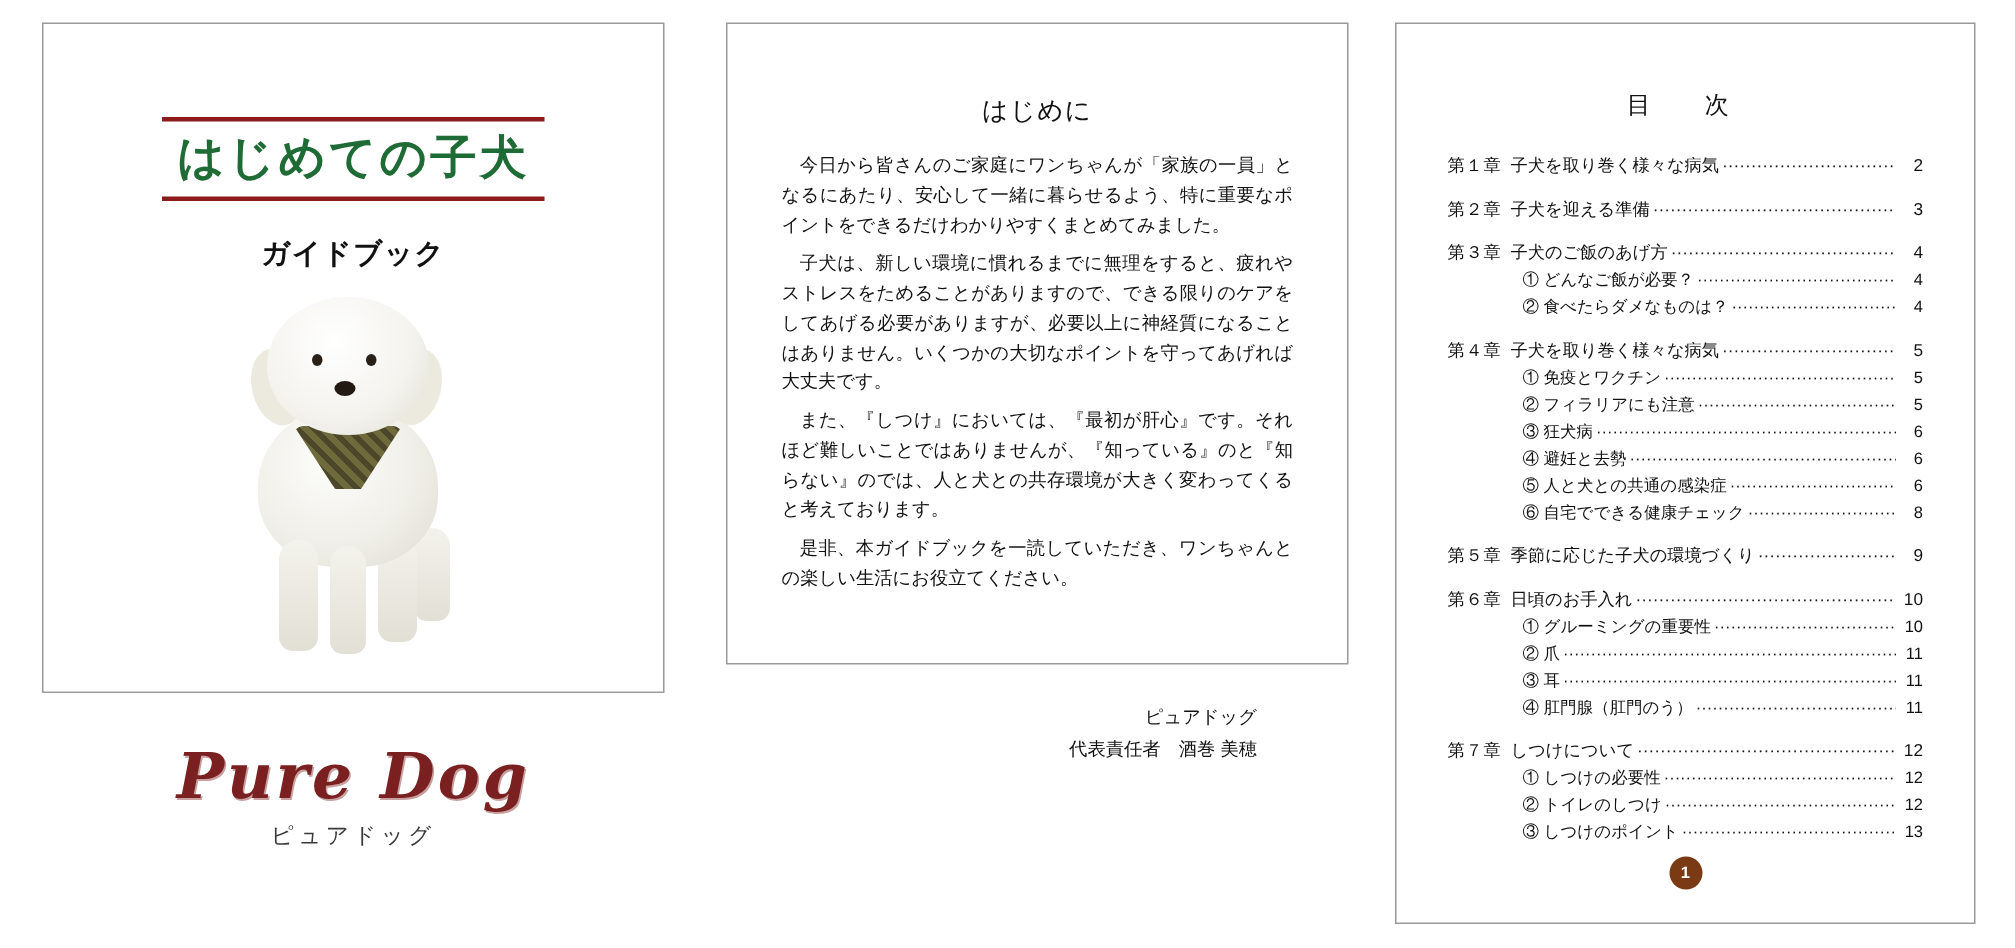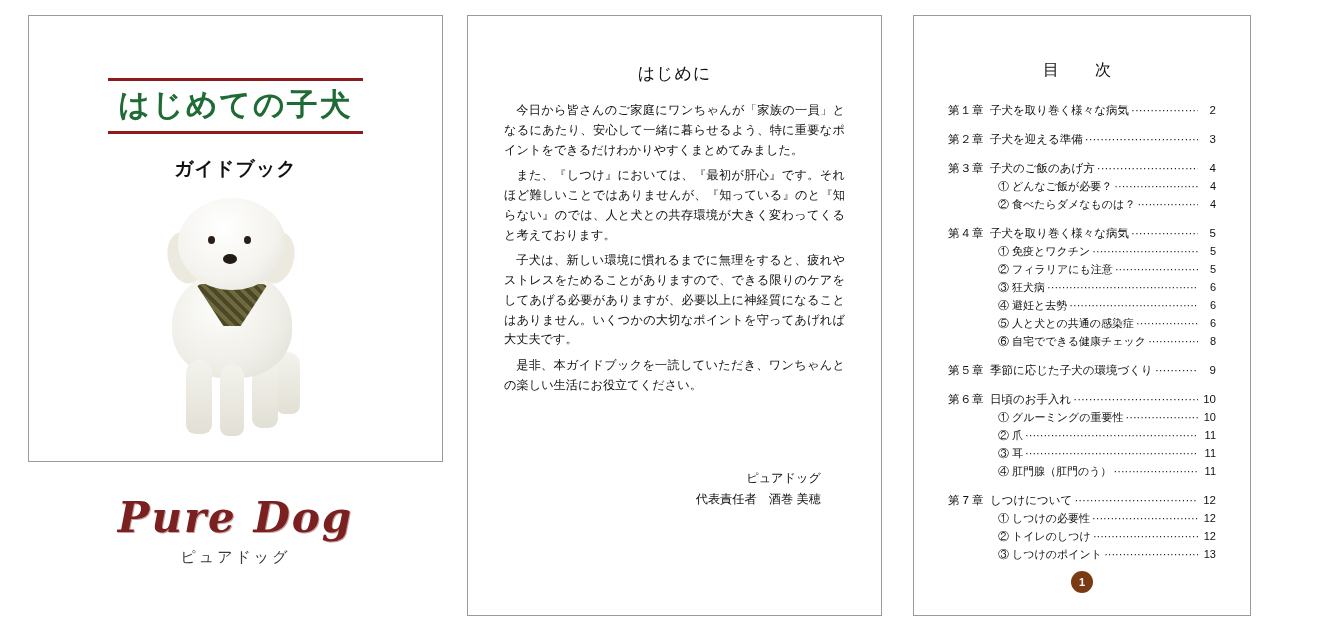--- a/index.html
+++ b/index.html
@@ -153,22 +153,22 @@
   }
   .logo-kana {
     margin-top: 6px;
     font-size: 15px;
     color: #3a3a3a;
     letter-spacing: 3px;
   }
   
   #page-preface {
     width: 415px;
-    height: 601px;
-    margin-left: 24px;
+    height: 428px;
+    margin-left: 41px;
     margin-top: 15px;
     padding: 46px 36px 0 36px;
   }
   .preface-heading {
     text-align: center;
     font-size: 17px;
     color: #111;
     margin-bottom: 16px;
     letter-spacing: 1px;
   }
@@ -183,21 +183,21 @@
   .signature {
     margin-top: 72px;
     text-align: right;
     padding-right: 24px;
     font-size: 12.2px;
     line-height: 1.75;
     color: #111;
   }
   
   #page-toc {
-    width: 338px;
+    width: 387px;
     height: 601px;
     margin-left: 31px;
     margin-top: 15px;
     padding: 44px 34px 0 34px;
   }
   .toc-heading {
     text-align: center;
     font-size: 16px;
     color: #111;
     letter-spacing: 10px;
@@ -289,22 +289,22 @@
 
     <div class="logo-wrap">
       <div class="logo-script">Pure Dog</div>
       <div class="logo-kana">ピュアドッグ</div>
     </div>
   </div>
 
   <div class="page" id="page-preface">
     <div class="preface-heading">はじめに</div>
     <p class="preface-p">今日から皆さんのご家庭にワンちゃんが「家族の一員」となるにあたり、安心して一緒に暮らせるよう、特に重要なポイントをできるだけわかりやすくまとめてみました。</p>
+    <p class="preface-p">子犬は、新しい環境に慣れるまでに無理をすると、疲れやストレスをためることがありますので、できる限りのケアをしてあげる必要がありますが、必要以上に神経質になることはありません。いくつかの大切なポイントを守ってあげれば大丈夫です。</p>
     <p class="preface-p">また、『しつけ』においては、『最初が肝心』です。それほど難しいことではありませんが、『知っている』のと『知らない』のでは、人と犬との共存環境が大きく変わってくると考えております。</p>
-    <p class="preface-p">子犬は、新しい環境に慣れるまでに無理をすると、疲れやストレスをためることがありますので、できる限りのケアをしてあげる必要がありますが、必要以上に神経質になることはありません。いくつかの大切なポイントを守ってあげれば大丈夫です。</p>
     <p class="preface-p">是非、本ガイドブックを一読していただき、ワンちゃんとの楽しい生活にお役立てください。</p>
     <div class="signature">
       <div>ピュアドッグ</div>
       <div>代表責任者　酒巻 美穂</div>
     </div>
   </div>
 
   <div class="page" id="page-toc">
     <div class="toc-heading">目　次</div>
     <div id="toc-list">

